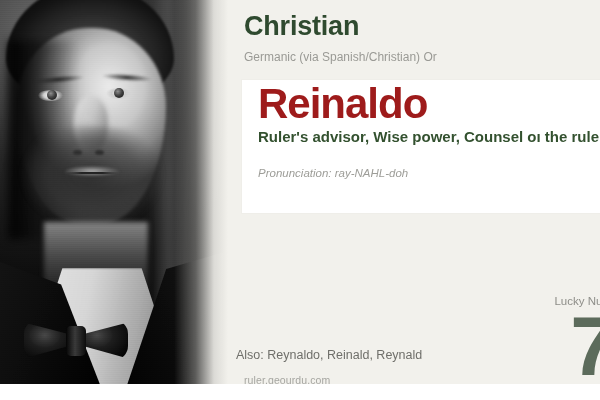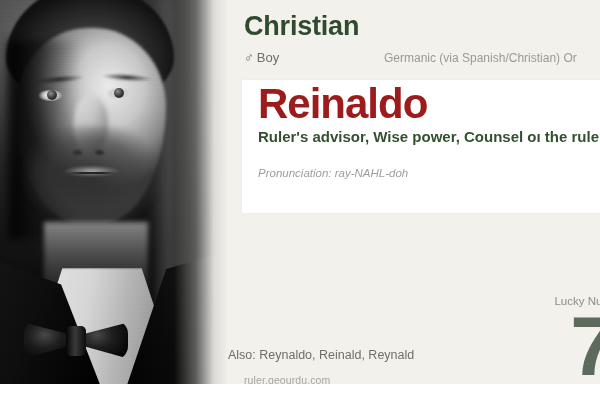--- a/index.html
+++ b/index.html
@@ -311,21 +311,21 @@
     font-weight: bold;
     color: #5c6b5b;
     line-height: .86;
     letter-spacing: -3px;
     margin-top: 2px;
     white-space: nowrap;
   }
 
   #also-text {
     position: absolute;
-    left: 0; top: 348px;
+    left: 8px; top: 348px;
     font-size: 12.5px;
     color: #6f6f6a;
     white-space: nowrap;
   }
   #source-text {
     position: absolute;
     left: 16px; top: 374px;
     font-size: 10.5px;
     color: #a6a6a1;
     letter-spacing: .1px;
@@ -375,21 +375,20 @@
     <div class="p-fade"></div>
   </div>
 
   <div id="content-panel">
 
     <div id="header-row">
       <div id="christian-name">Christian</div>
     </div>
 
     <div id="subheader-row">
-      <div id="gender-label"><span id="gender-symbol">♂</span><span>Boy</span></div>
       <div id="origin-label">Germanic (via Spanish/Christian) Or</div>
     </div>
 
     <div id="name-card">
       <div id="main-name">Reinaldo</div>
       <div id="meaning-text">Ruler's advisor, Wise power, Counsel oı the ruler</div>
       <div id="pronunciation-text">Pronunciation: ray-NAHL-doh</div>
     </div>
 
     <div id="lucky-block">

